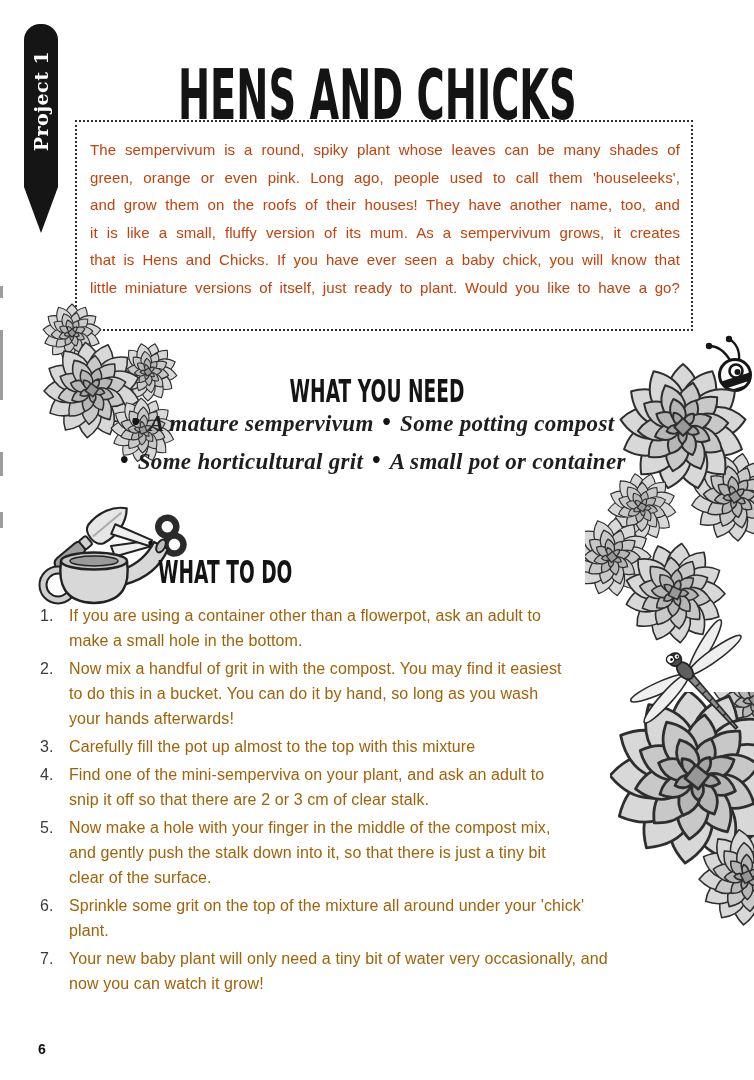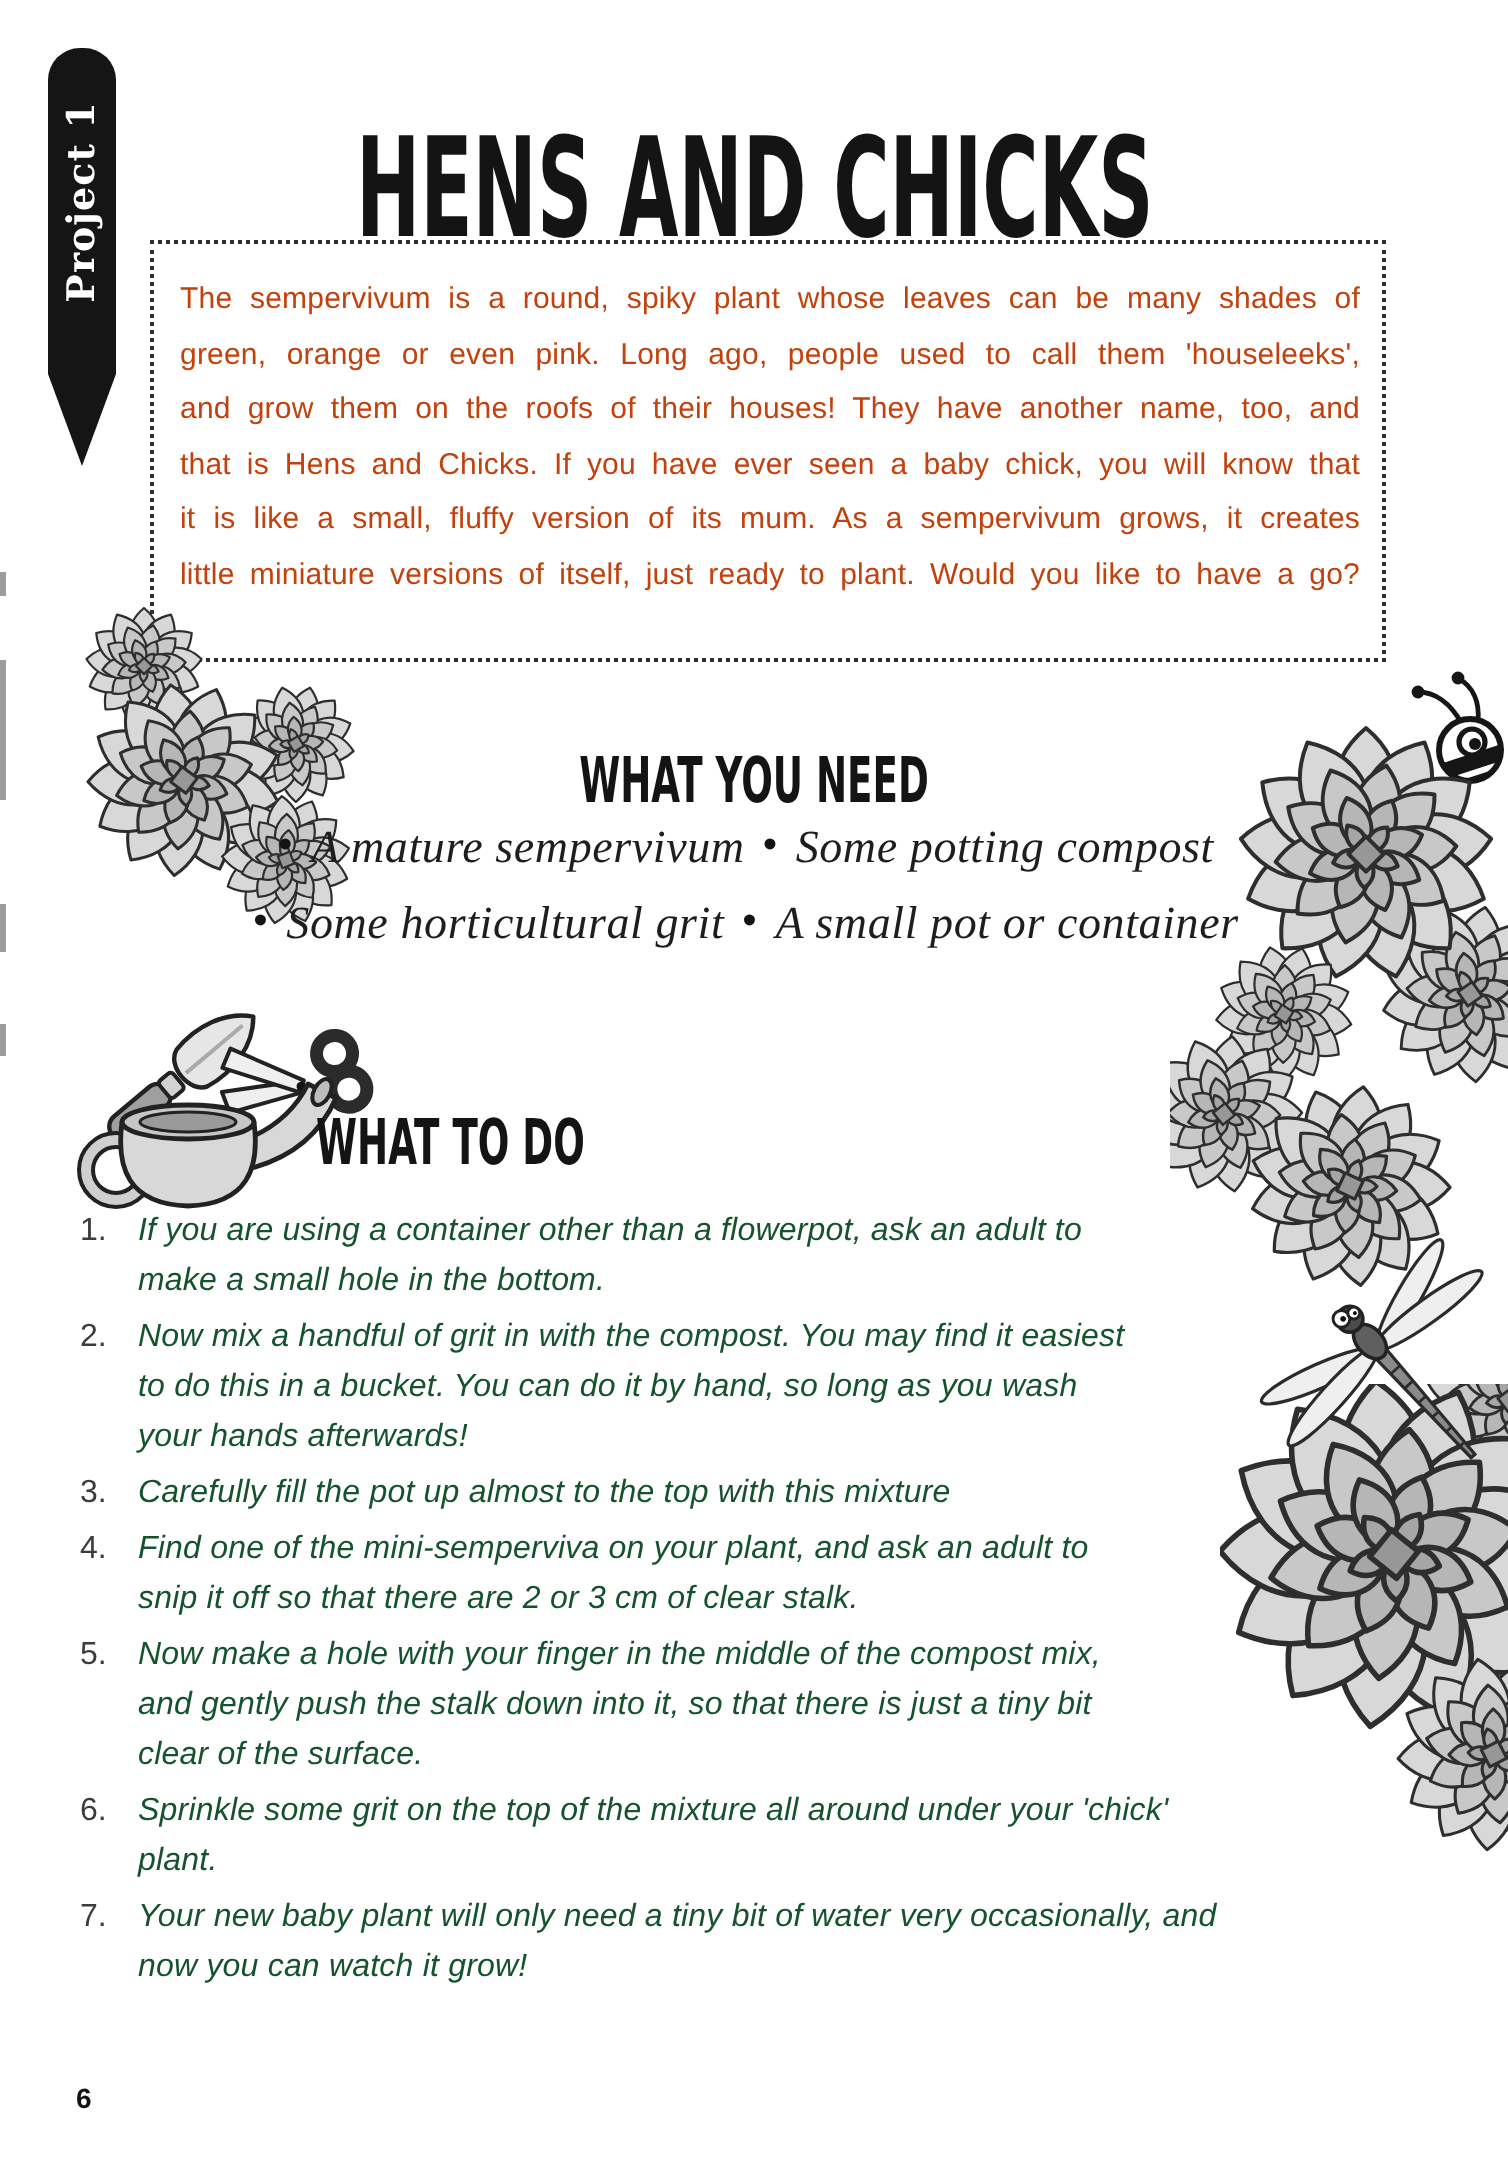--- a/index.html
+++ b/index.html
@@ -29,32 +29,32 @@
   #wtd-heading .h2-text{transform-origin:left top;}
 
   
   #intro-box{position:absolute;left:75px;top:120px;width:618px;height:211px;box-sizing:border-box;
             border:2px dotted #2f2f2f;padding:14px 11px 0 13px;}
   .intro-line{white-space:normal;font-size:15px;line-height:27.6px;letter-spacing:.1px;
             color:#c2410c;text-align:justify;text-align-last:justify;}
 
   
   .need-line{position:absolute;left:0;right:17px;text-align:center;
-            font-family:"Liberation Serif",serif;font-style:italic;font-weight:400;
+            font-family:"Liberation Serif",serif;font-style:italic;font-weight:700;
             font-size:23px;color:#1e1e1e;letter-spacing:.3px;}
   #need-line-1{top:411px;}
   #need-line-2{top:449px;}
   .need-bullet{font-style:normal;font-family:"DejaVu Sans",sans-serif;font-size:19px;
             position:relative;top:-2px;padding:0 7px;color:#141414;}
 
   
   #steps{position:absolute;left:40px;top:603px;width:616px;margin:0;padding:0;list-style:none;}
   #steps li{position:relative;padding-left:29px;margin-bottom:3px;}
   .step-num{position:absolute;left:0;top:0;font-size:16px;line-height:25px;color:#3c3c3c;}
-  .step-line{white-space:nowrap;font-size:16px;line-height:25px;color:#14532d;letter-spacing:.1px;font-style:italic;}
+  .step-line{white-space:nowrap;font-size:16px;line-height:25px;color:#a16207;letter-spacing:.1px;}
 
   #page-number{position:absolute;left:38px;top:1041px;font-size:14px;font-weight:bold;color:#111;}
 
   .edge-mark{position:absolute;left:0;width:3px;background:#9c9c9c;}
 </style>
 </head>
 <body>
 
 <div id="page">
 
@@ -63,22 +63,22 @@
   </div>
 
   <div class="title-wrap">
     <span class="title-text">HENS AND CHICKS</span>
   </div>
 
   <div id="intro-box">
     <div class="intro-line">The sempervivum is a round, spiky plant whose leaves can be many shades of</div>
     <div class="intro-line">green, orange or even pink. Long ago, people used to call them 'houseleeks',</div>
     <div class="intro-line">and grow them on the roofs of their houses! They have another name, too, and</div>
+    <div class="intro-line">it is like a small, fluffy version of its mum. As a sempervivum grows, it creates</div>
     <div class="intro-line">that is Hens and Chicks. If you have ever seen a baby chick, you will know that</div>
-    <div class="intro-line">it is like a small, fluffy version of its mum. As a sempervivum grows, it creates</div>
     <div class="intro-line">little miniature versions of itself, just ready to plant. Would you like to have a go?</div>
   </div>
 
   <div class="edge-mark" style="top:286px;height:12px"></div>
   <div class="edge-mark" style="top:330px;height:70px"></div>
   <div class="edge-mark" style="top:452px;height:24px"></div>
   <div class="edge-mark" style="top:512px;height:16px"></div>
 
   <svg class="abs" style="left:12px;top:287px" width="178" height="180" viewBox="0 0 178 180">
       <g transform="translate(60 46) rotate(0)">

